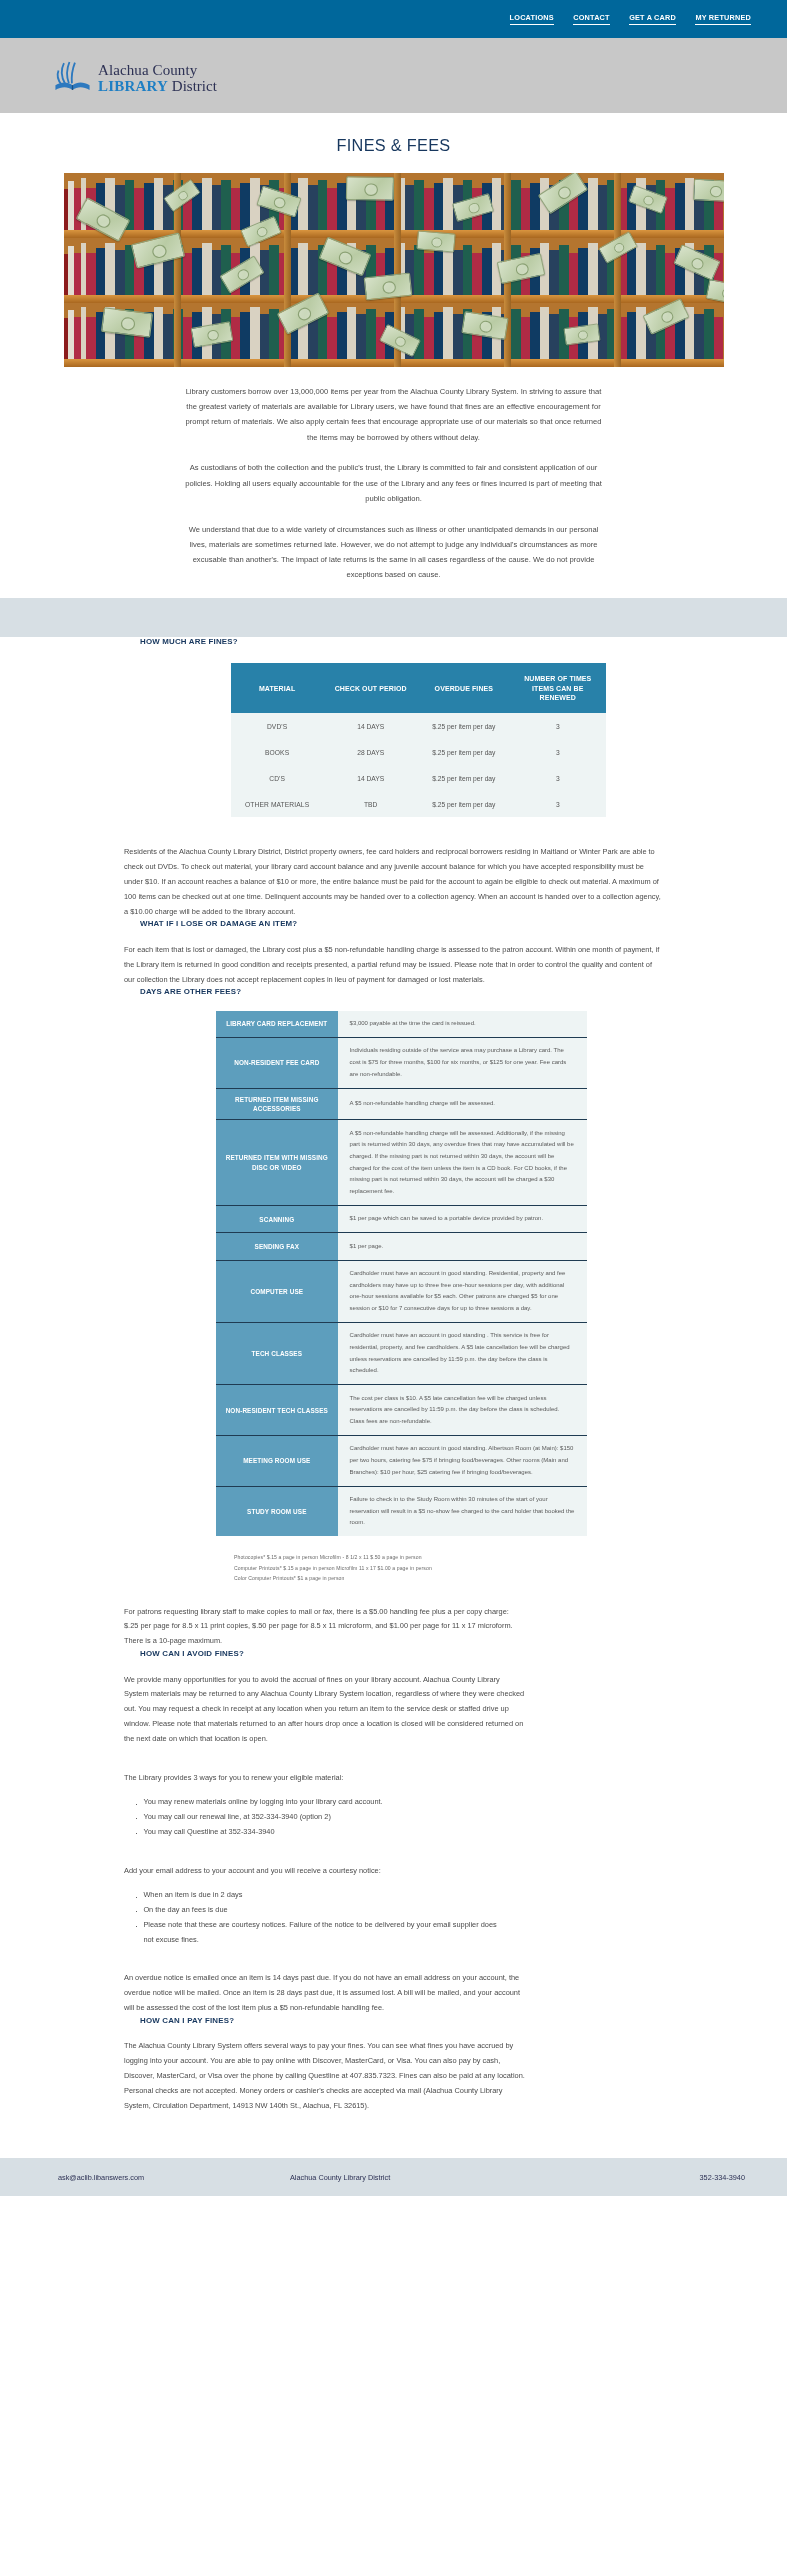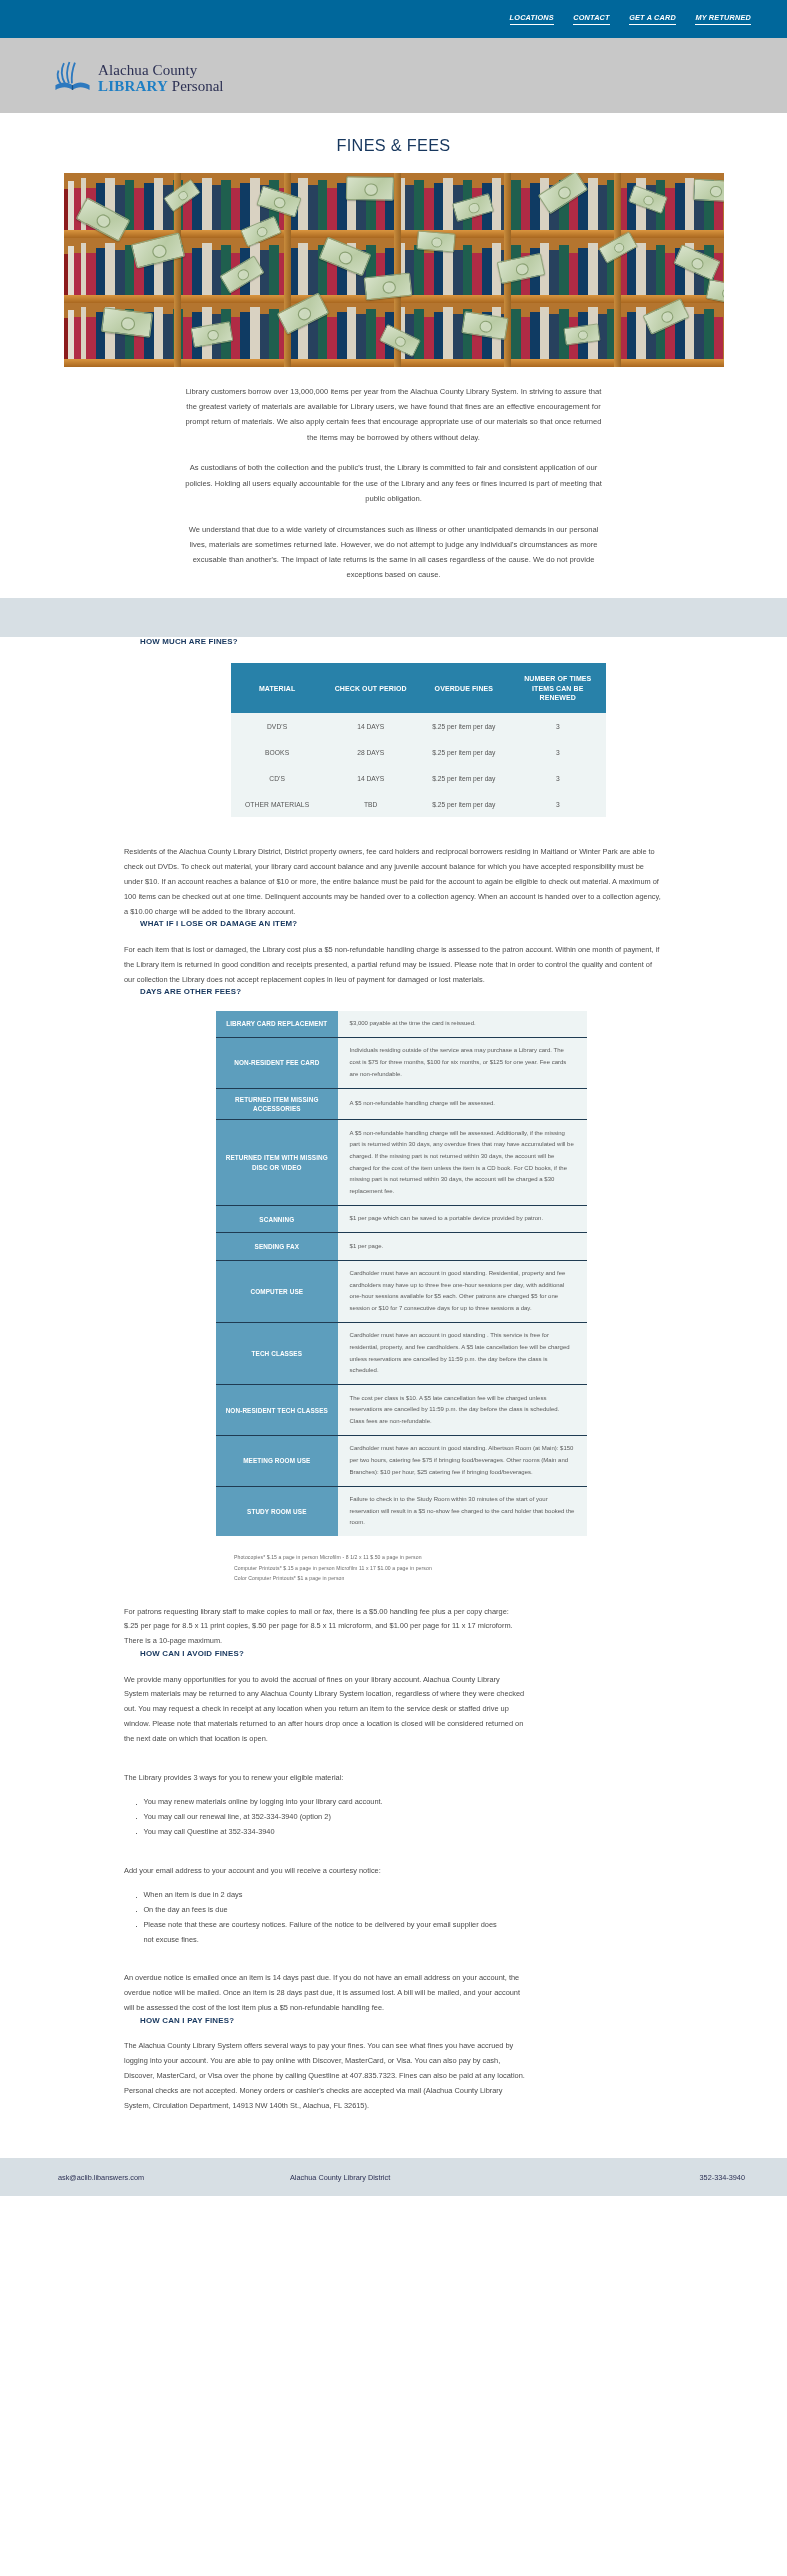--- a/index.html
+++ b/index.html
@@ -25,21 +25,20 @@
   .utility-link{
     color:#ffffff;
     font-size:7.3px;
     letter-spacing:0.2px;
     font-weight:600;
     text-decoration:none;
     border-bottom:1.2px solid #ffffff;
     padding-bottom:1.2px;
     white-space:nowrap;
     cursor:pointer;
-    font-style:italic;
   }
 
   
   .masthead{
     background:#c8c8c8;
     height:75px;
     display:flex;
     align-items:center;
     box-sizing:border-box;
     padding-left:53px;
@@ -221,21 +220,21 @@
         <path d="M4 46 C14 40 24 40 32 46 C40 40 50 40 60 46 L60 54 C50 48 40 48 32 54 C24 48 14 48 4 54 Z" fill="#2d79bf"></path>
         <path d="M32 46 L32 54" stroke="#1b4f80" stroke-width="2"></path>
         <path d="M20 44 C14 34 12 22 18 10" stroke="#2d79bf" stroke-width="3" fill="none"></path>
         <path d="M26 43 C22 32 22 20 27 8" stroke="#2d79bf" stroke-width="3" fill="none"></path>
         <path d="M31 43 C30 31 32 19 36 9" stroke="#2d79bf" stroke-width="3" fill="none"></path>
         <path d="M14 45 C8 38 6 30 9 22" stroke="#2d79bf" stroke-width="3" fill="none"></path>
       </svg>
     </span>
     <span class="brand-text">
       <div class="brand-line1">Alachua County</div>
-      <div class="brand-line2"><span class="brand-lib">LIBRARY</span><span class="brand-dist"> Personal</span></div>
+      <div class="brand-line2"><span class="brand-lib">LIBRARY</span><span class="brand-dist"> District</span></div>
     </span>
   </div>
 
 </div>
 
 <h1 class="page-title">FINES &amp; FEES</h1>
 
 <div class="hero-wrap">
   <div class="hero" id="hero">
       <div class="shelf-bg"></div>

